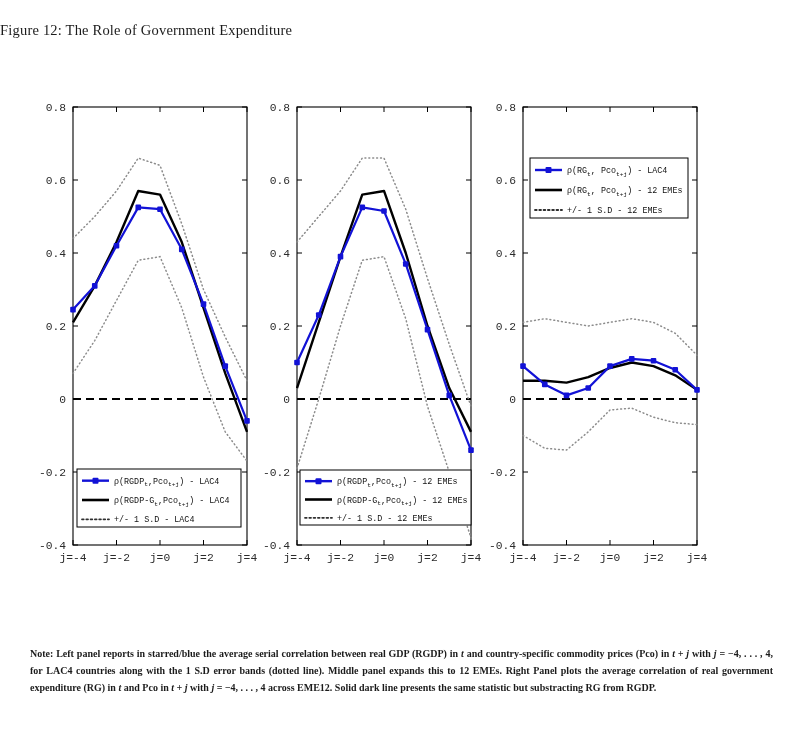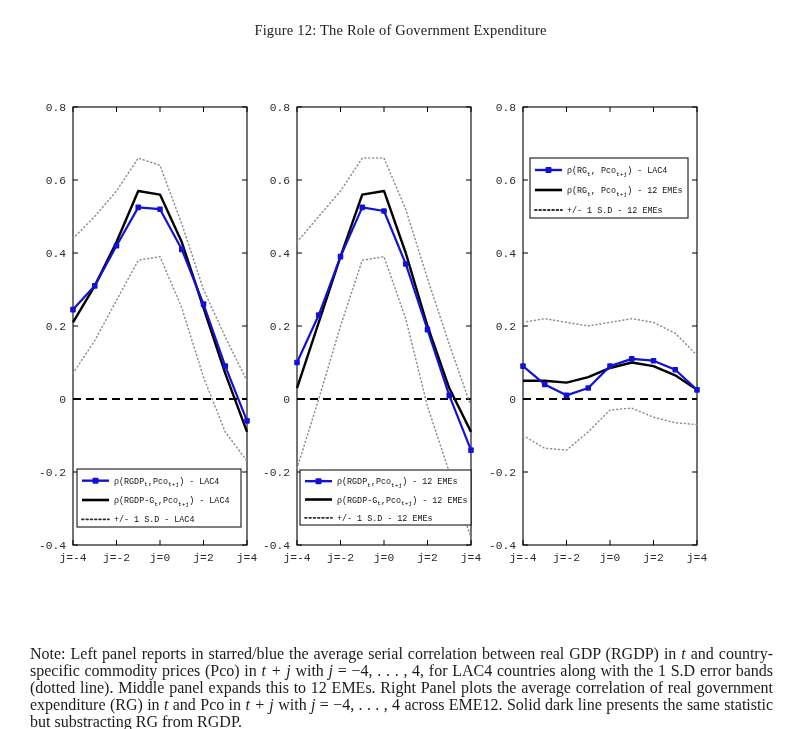--- a/index.html
+++ b/index.html
@@ -1,21 +1,21 @@
 <!DOCTYPE html>
 <html><head>
 <meta charset="utf-8">
 <style>
   html,body{margin:0;padding:0;background:#ffffff;}
   #canvas{position:relative;width:801px;height:729px;background:#ffffff;overflow:hidden;
           font-family:"Liberation Serif", serif;}
-  .fig-title{position:absolute;top:22px;left:0;width:801px;text-align:center;
+  .fig-title{position:absolute;top:22px;left:0;width:801px;text-align:left;
              font-size:14.5px;color:#1b1b1b;letter-spacing:.2px;}
-  .fig-note{position:absolute;left:30px;top:645px;width:743px;font-size:16px;line-height:17px;
-            text-align:justify;color:#1b1b1b;}
+  .fig-note{position:absolute;left:30px;top:645px;width:743px;font-size:10px;line-height:17px;
+            text-align:justify;color:#1b1b1b;font-weight:bold;}
   .panel-svg{position:absolute;overflow:visible;}
 </style>
 </head>
 <body>
 
 <div id="canvas">
   <div class="fig-title">Figure 12: The Role of Government Expenditure</div>
 
   <svg class="panel-svg" style="left:33px;top:102px" width="250" height="478">
       <rect x="40" y="5" width="174" height="438" fill="none" stroke="#000000" stroke-width="1.1"></rect>

